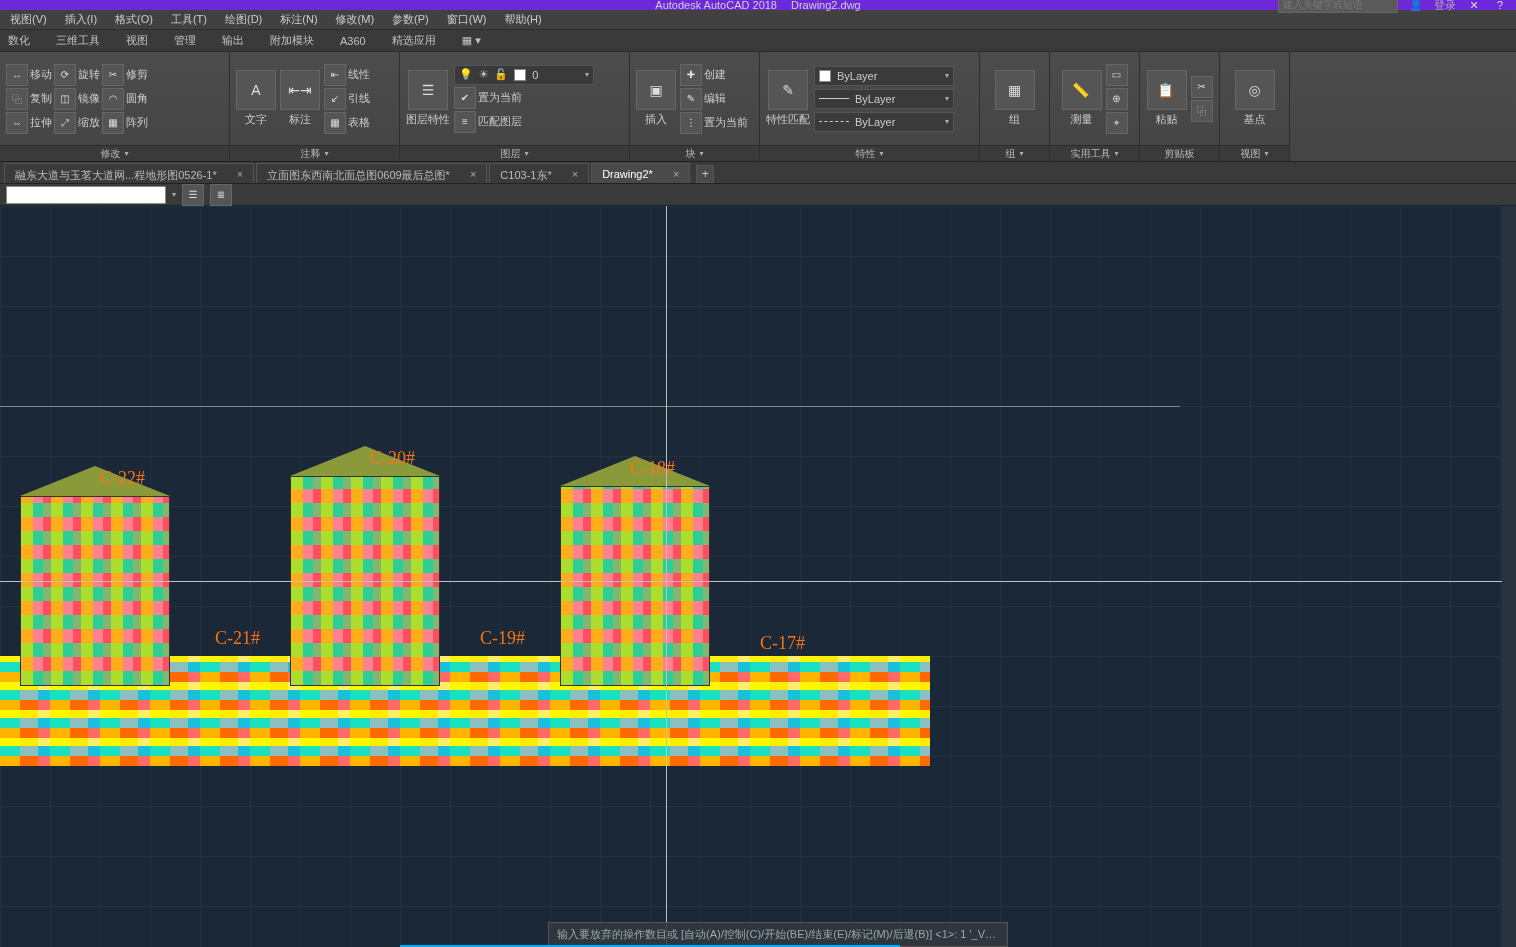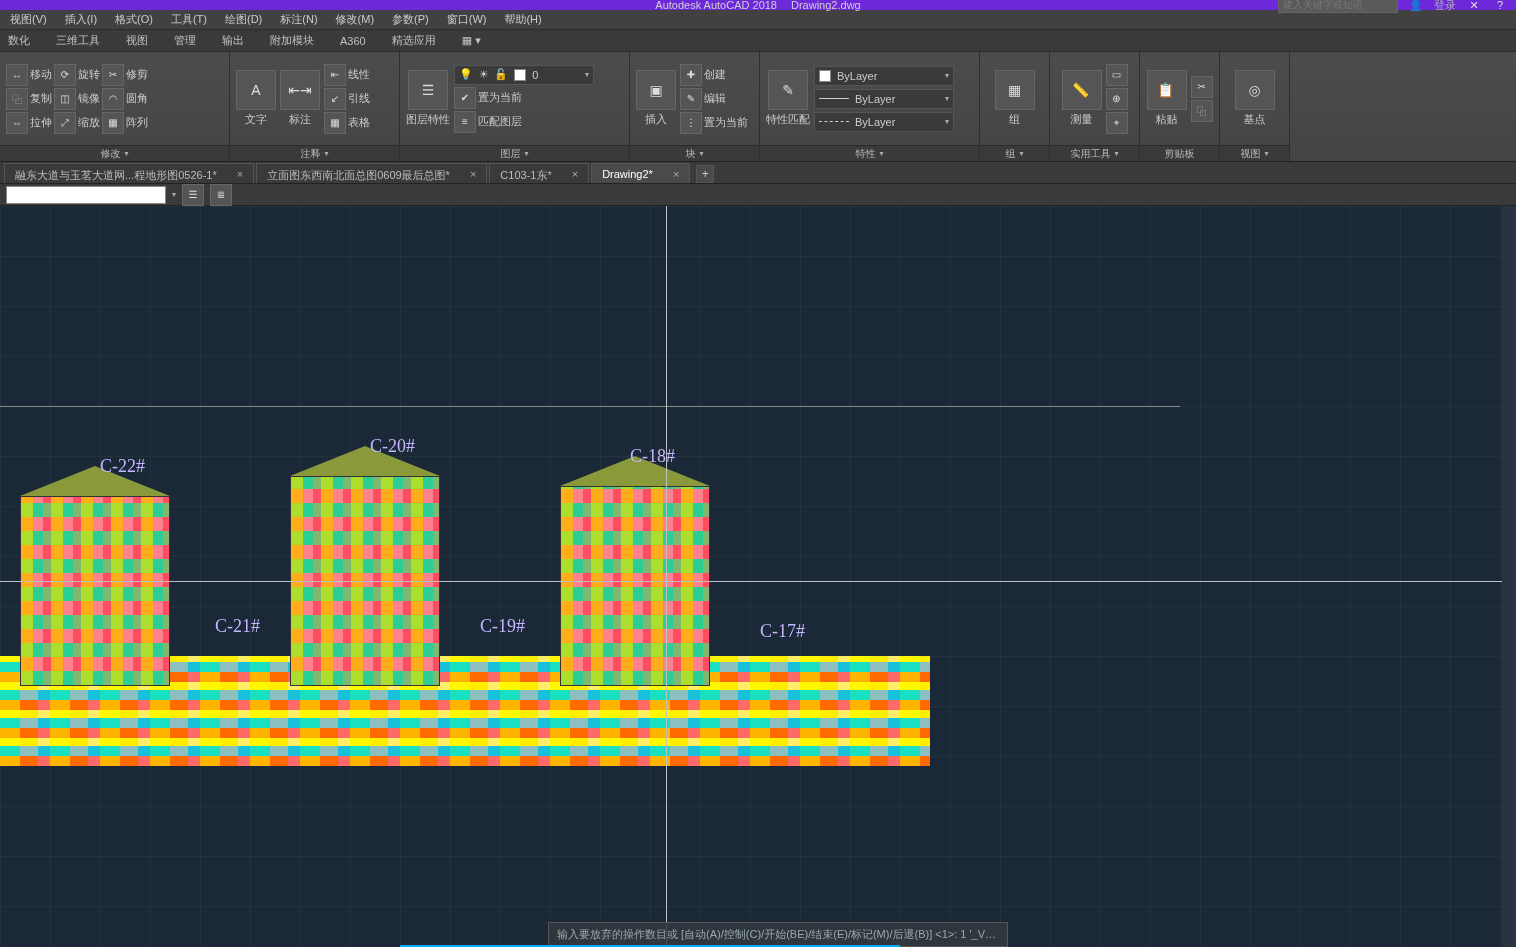--- a/index.html
+++ b/index.html
@@ -36,21 +36,21 @@
   .crosshair-h { position:absolute; left:0; right:0; height:1px; background:#c0c0c0; top:375px;}
   .crosshair-h2 { position:absolute; left:0; width:1180px; height:1px; background:#888; top:200px;}
   .watermark { position:absolute; right:40px; top:50px; font-size:22px; color:#4fb0c6; font-family: "SimSun", serif; letter-spacing:2px;}
   .buildings { position:absolute; left:0; top:260px; width:930px; height:300px; }
   .tower { position:absolute; width:150px; }
   .tower .body { width:100%; background: repeating-linear-gradient(0deg, #2db82d 0 14px, #ff4d1a 14px 28px); border:1px solid #333; position:relative;}
   .tower .body::before { content:""; position:absolute; inset:0; background: repeating-linear-gradient(90deg, rgba(255,230,0,0.6) 0 12px, rgba(0,150,255,0.5) 12px 22px, rgba(255,0,200,0.4) 22px 30px); mix-blend-mode: screen;}
   .tower .roof { width:0; height:0; border-left:75px solid transparent; border-right:75px solid transparent; border-bottom:30px solid #8a9a3a; margin:0 auto;}
   .base { position:absolute; left:0; width:930px; height:110px; top:190px; background: repeating-linear-gradient(0deg, #ff6a00 0 10px, #18c0c0 10px 20px, #ffee00 20px 28px); }
   .base::before{ content:""; position:absolute; inset:0; background: repeating-linear-gradient(90deg, rgba(0,255,0,0.5) 0 20px, rgba(255,0,0,0.5) 20px 38px, rgba(0,0,255,0.4) 38px 50px); mix-blend-mode: screen;}
-  .annot { position:absolute; color:#c4b5fd; font-size:18px; font-family: "SimSun", serif;}
+  .annot { position:absolute; color:#f97316; font-size:18px; font-family: "SimSun", serif; margin-top: 12px;}
   .cmd { position:absolute; left:548px; bottom:0; width:460px; background:rgba(50,56,62,0.85); padding:4px 8px; font-size:11px; color:#9aa; line-height:1.4; border:1px solid #555;}
   .cmd .ln { white-space:nowrap; overflow:hidden; text-overflow:ellipsis;}
   .progress { position:absolute; left:400px; bottom:0; height:2px; width:500px; background:#0af;}
   .scrollbar-v { position:absolute; right:0; top:0; bottom:0; width:14px; background:#2a3340;}
   .tri { font-size:8px; color:#aaa;}
   .icon { width:16px; height:16px; display:inline-flex; align-items:center; justify-content:center; font-size:11px; color:#ddd;}
 </style>
 </head>
 <body>
 

